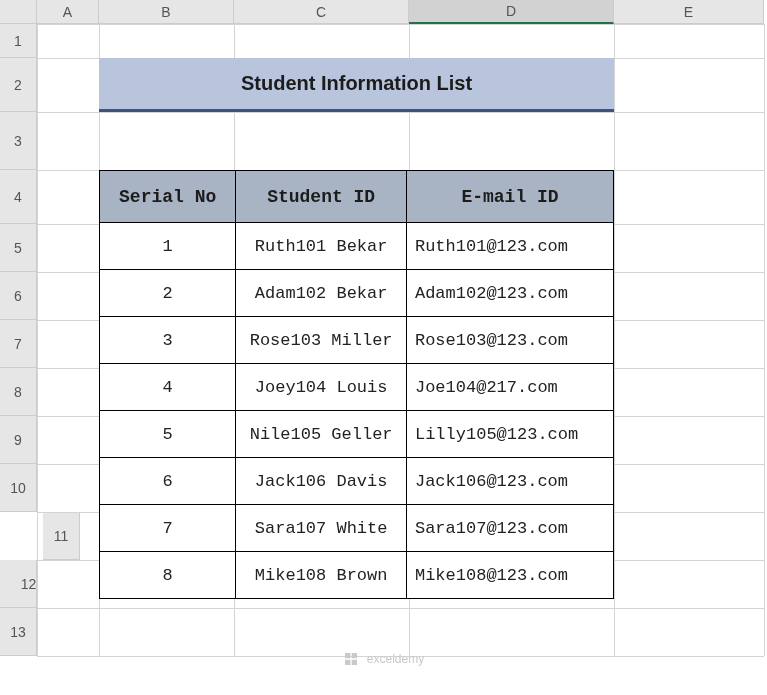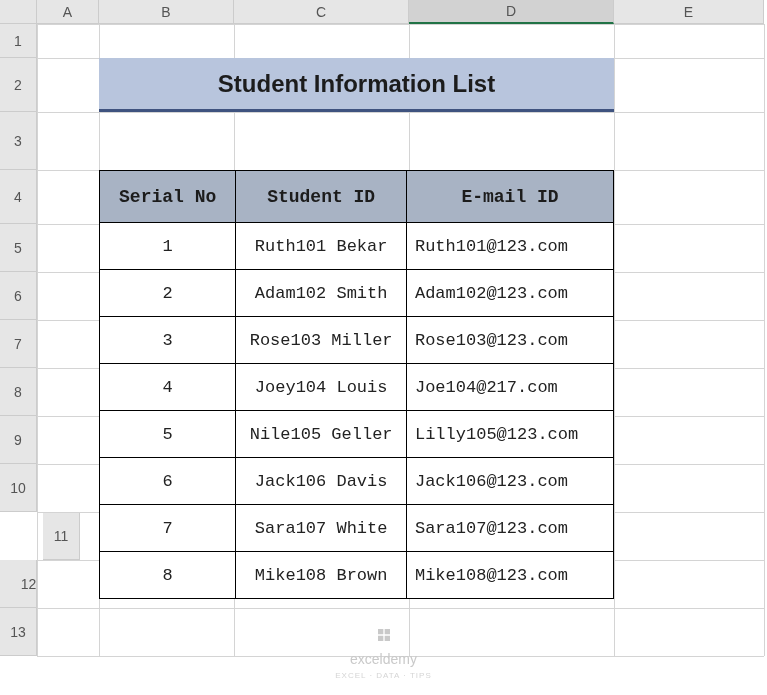--- a/index.html
+++ b/index.html
@@ -82,21 +82,21 @@
     left: 0; right: 0;
   }
   .title-cell {
     position: absolute;
     background: #b8c5dd;
     border-bottom: 3px solid #3f537f;
     display: flex;
     align-items: center;
     justify-content: center;
     font-weight: bold;
-    font-size: 24px;
+    font-size: 20px;
     color: #1c1c1c;
   }
   .table-container {
     position: absolute;
   }
   .data-table {
     border-collapse: collapse;
     width: 100%;
     font-family: Liberation Mono, monospace;
   }
@@ -116,27 +116,26 @@
     height: 47px;
     background: #fff;
   }
   .data-table td.center { text-align: center; }
   .data-table td.left { text-align: left; padding-left: 8px; }
   .watermark {
     position: absolute;
     bottom: 28px;
     left: 0; right: 0;
     text-align: center;
-    font-size: 14px;
+    font-size: 12px;
     color: #c9c9c9;
     display: flex;
     align-items: center;
     justify-content: center;
     gap: 8px;
-    flex-direction: column;
   }
   .watermark-icon {
     width: 16px; height: 16px;
   }
   .watermark-sub {
     position: absolute;
     bottom: 15px;
     left: 0; right: 0;
     text-align: center;
     font-size: 8px;
@@ -211,21 +210,21 @@
           </tr>
         </thead>
         <tbody id="tbody">
             <tr>
               <td class="center">1</td>
               <td class="center">Ruth101 Bekar</td>
               <td class="left">Ruth101@123.com</td>
             </tr>
             <tr>
               <td class="center">2</td>
-              <td class="center">Adam102 Smith</td>
+              <td class="center">Adam102 Bekar</td>
               <td class="left">Adam102@123.com</td>
             </tr>
             <tr>
               <td class="center">3</td>
               <td class="center">Rose103 Miller</td>
               <td class="left">Rose103@123.com</td>
             </tr>
             <tr>
               <td class="center">4</td>
               <td class="center">Joey104 Louis</td>
@@ -256,15 +255,14 @@
     </div>
 
   </div>
 
   <div class="watermark">
     <svg class="watermark-icon" viewBox="0 0 24 24">
       <path fill="#c9c9c9" d="M3 3h8v8H3zM13 3h8v8h-8zM3 13h8v8H3zM13 13h8v8h-8z"></path>
     </svg>
     <span>exceldemy</span>
   </div>
-  <div class="watermark-sub">EXCEL · DATA · TIPS</div>
 
 </div>
 
 </body></html>

